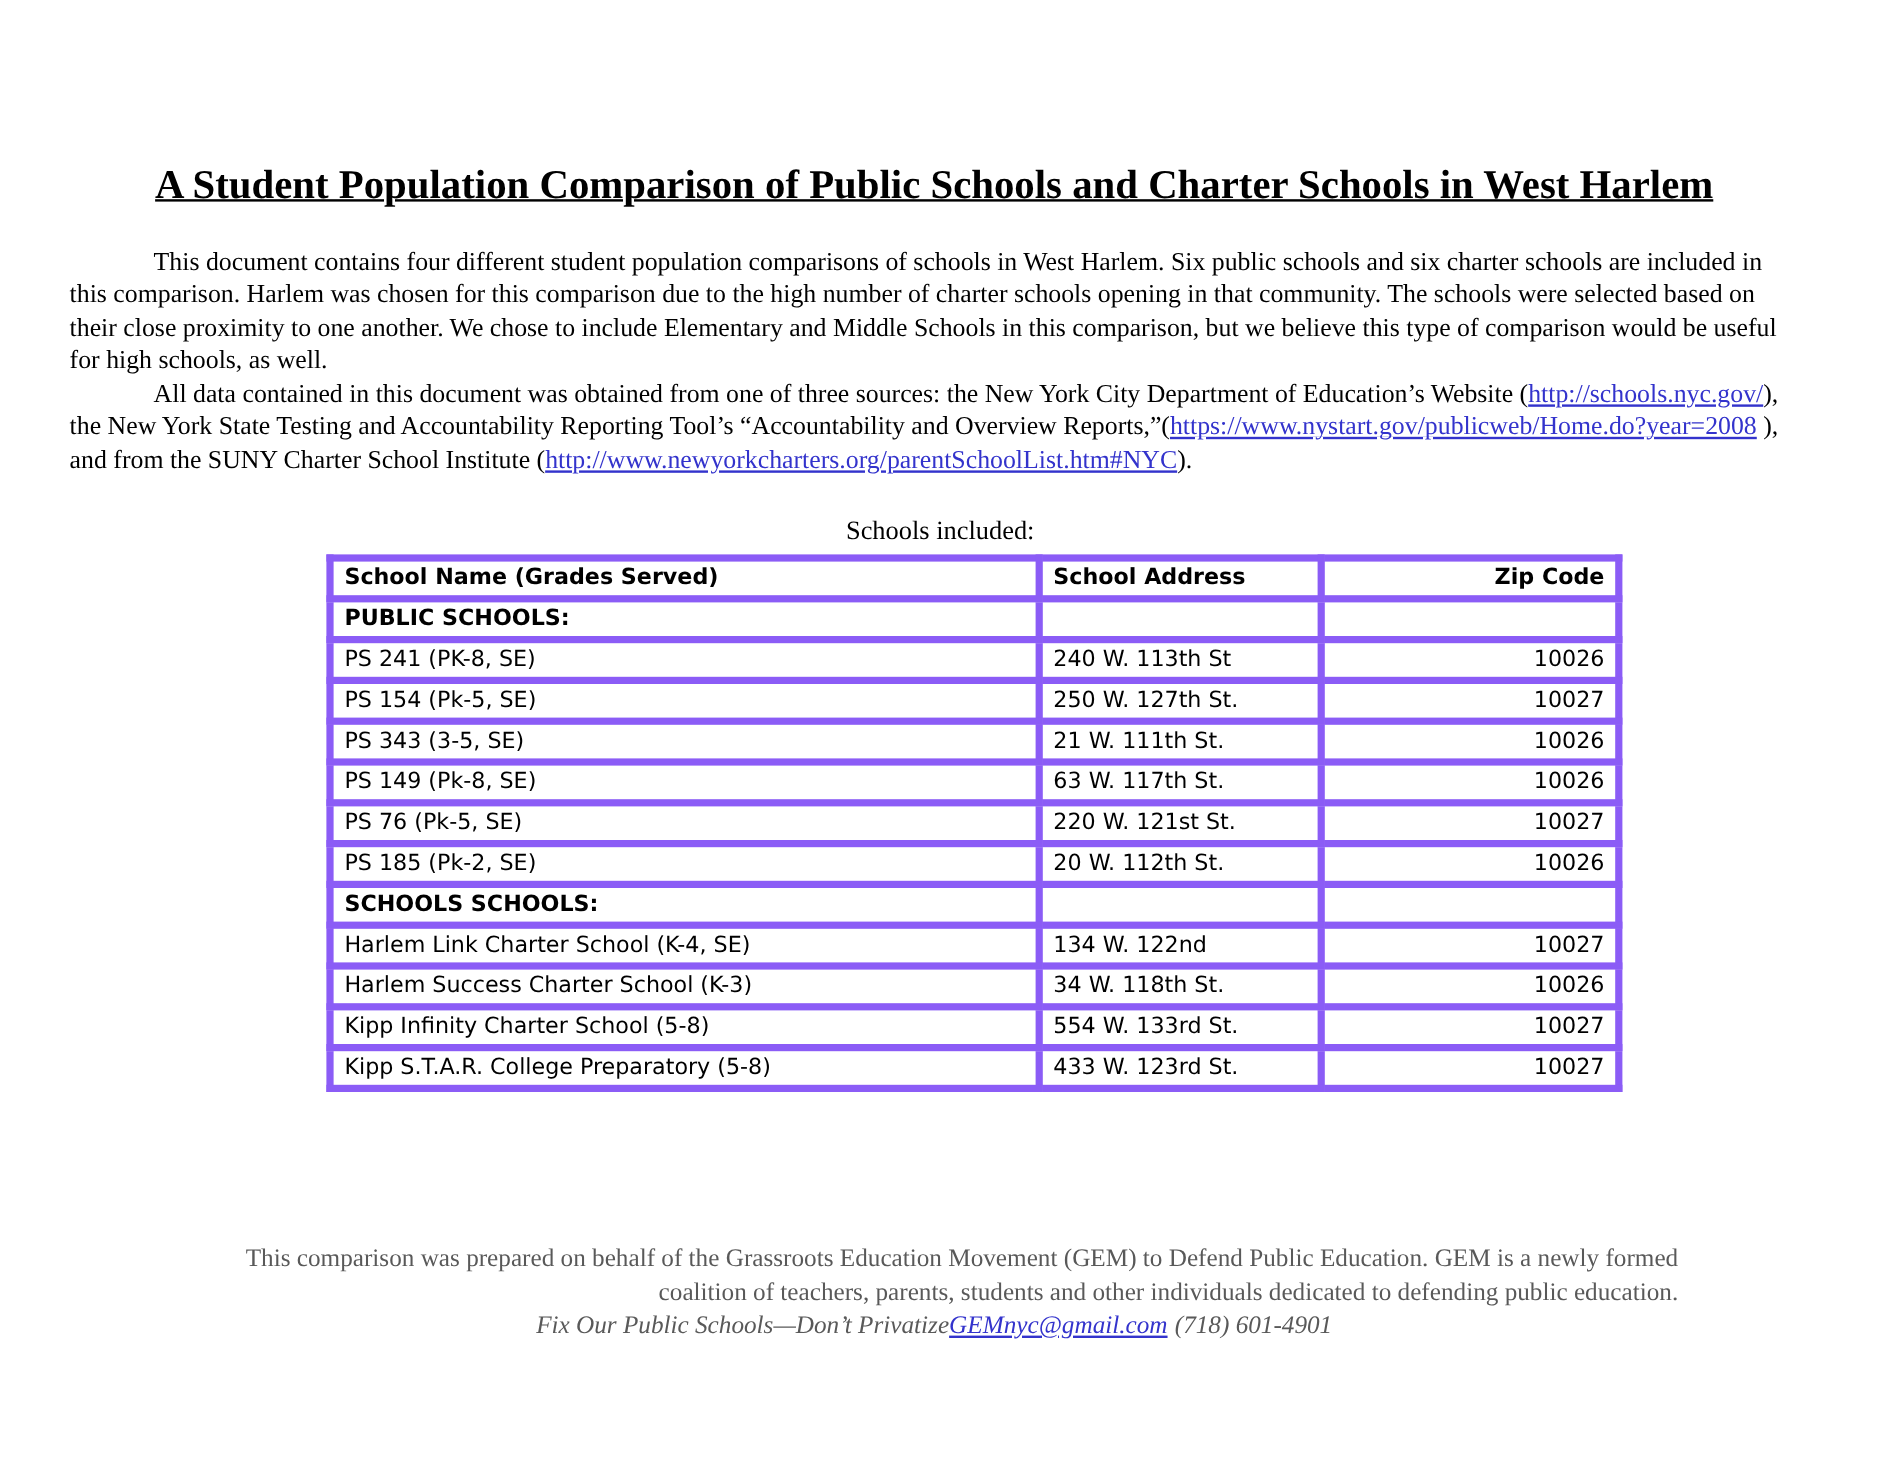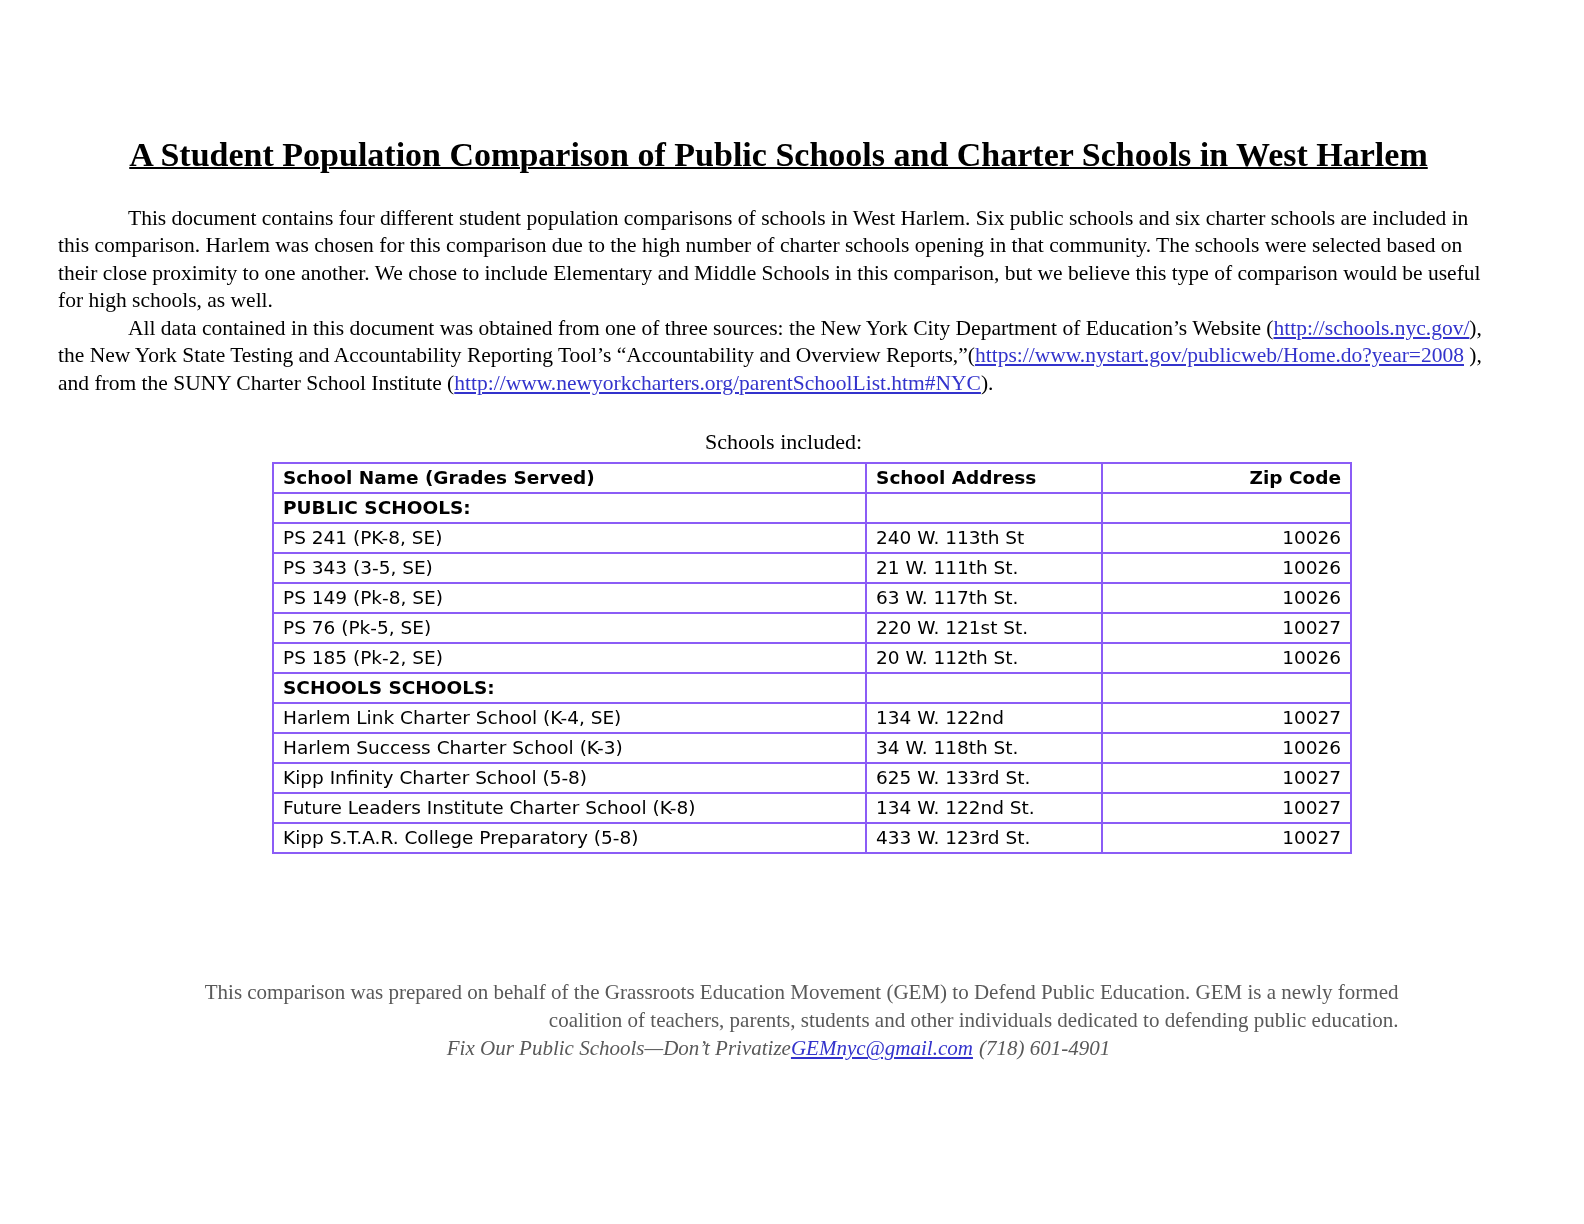--- a/index.html
+++ b/index.html
@@ -47,21 +47,21 @@
   }
   table.schools {
     margin: 7px 0 0 272px;
     border-collapse: collapse;
     width: 1080px;
     font-family: "DejaVu Sans", sans-serif;
     font-size: 18.5px;
     border: 2px solid #3a3a3a;
   }
   table.schools th, table.schools td {
-    border: 2px solid #8b5cf6;
+    border: 6px solid #8b5cf6;
     padding: 2px 9px 3px 9px;
     height: 23px;
     white-space: nowrap;
     overflow: hidden;
     text-align: left;
     font-weight: normal;
     margin-left: 32px;
   }
   table.schools th { font-weight: bold; }
   table.schools th.zip-col, table.schools td.zip-col { text-align: right; }
@@ -117,20 +117,25 @@
           <td>PUBLIC SCHOOLS:</td>
           <td></td>
           <td class="zip-col"></td>
         </tr>
         <tr>
           <td>PS 241 (PK-8, SE)</td>
           <td>240 W. 113th St</td>
           <td class="zip-col">10026</td>
         </tr>
         <tr>
+          <td>PS 154 (Pk-5, SE)</td>
+          <td>250 W. 127th St.</td>
+          <td class="zip-col">10027</td>
+        </tr>
+        <tr>
           <td>PS 343 (3-5, SE)</td>
           <td>21 W. 111th St.</td>
           <td class="zip-col">10026</td>
         </tr>
         <tr>
           <td>PS 149 (Pk-8, SE)</td>
           <td>63 W. 117th St.</td>
           <td class="zip-col">10026</td>
         </tr>
         <tr>
@@ -153,26 +158,21 @@
           <td>134 W. 122nd</td>
           <td class="zip-col">10027</td>
         </tr>
         <tr>
           <td>Harlem Success Charter School (K-3)</td>
           <td>34 W. 118th St.</td>
           <td class="zip-col">10026</td>
         </tr>
         <tr>
           <td>Kipp Infinity Charter School (5-8)</td>
-          <td>625 W. 133rd St.</td>
-          <td class="zip-col">10027</td>
-        </tr>
-        <tr>
-          <td>Future Leaders Institute Charter School (K-8)</td>
-          <td>134 W. 122nd St.</td>
+          <td>554 W. 133rd St.</td>
           <td class="zip-col">10027</td>
         </tr>
         <tr>
           <td>Kipp S.T.A.R. College Preparatory (5-8)</td>
           <td>433 W. 123rd St.</td>
           <td class="zip-col">10027</td>
         </tr>
       </tbody>
   </table>
 

